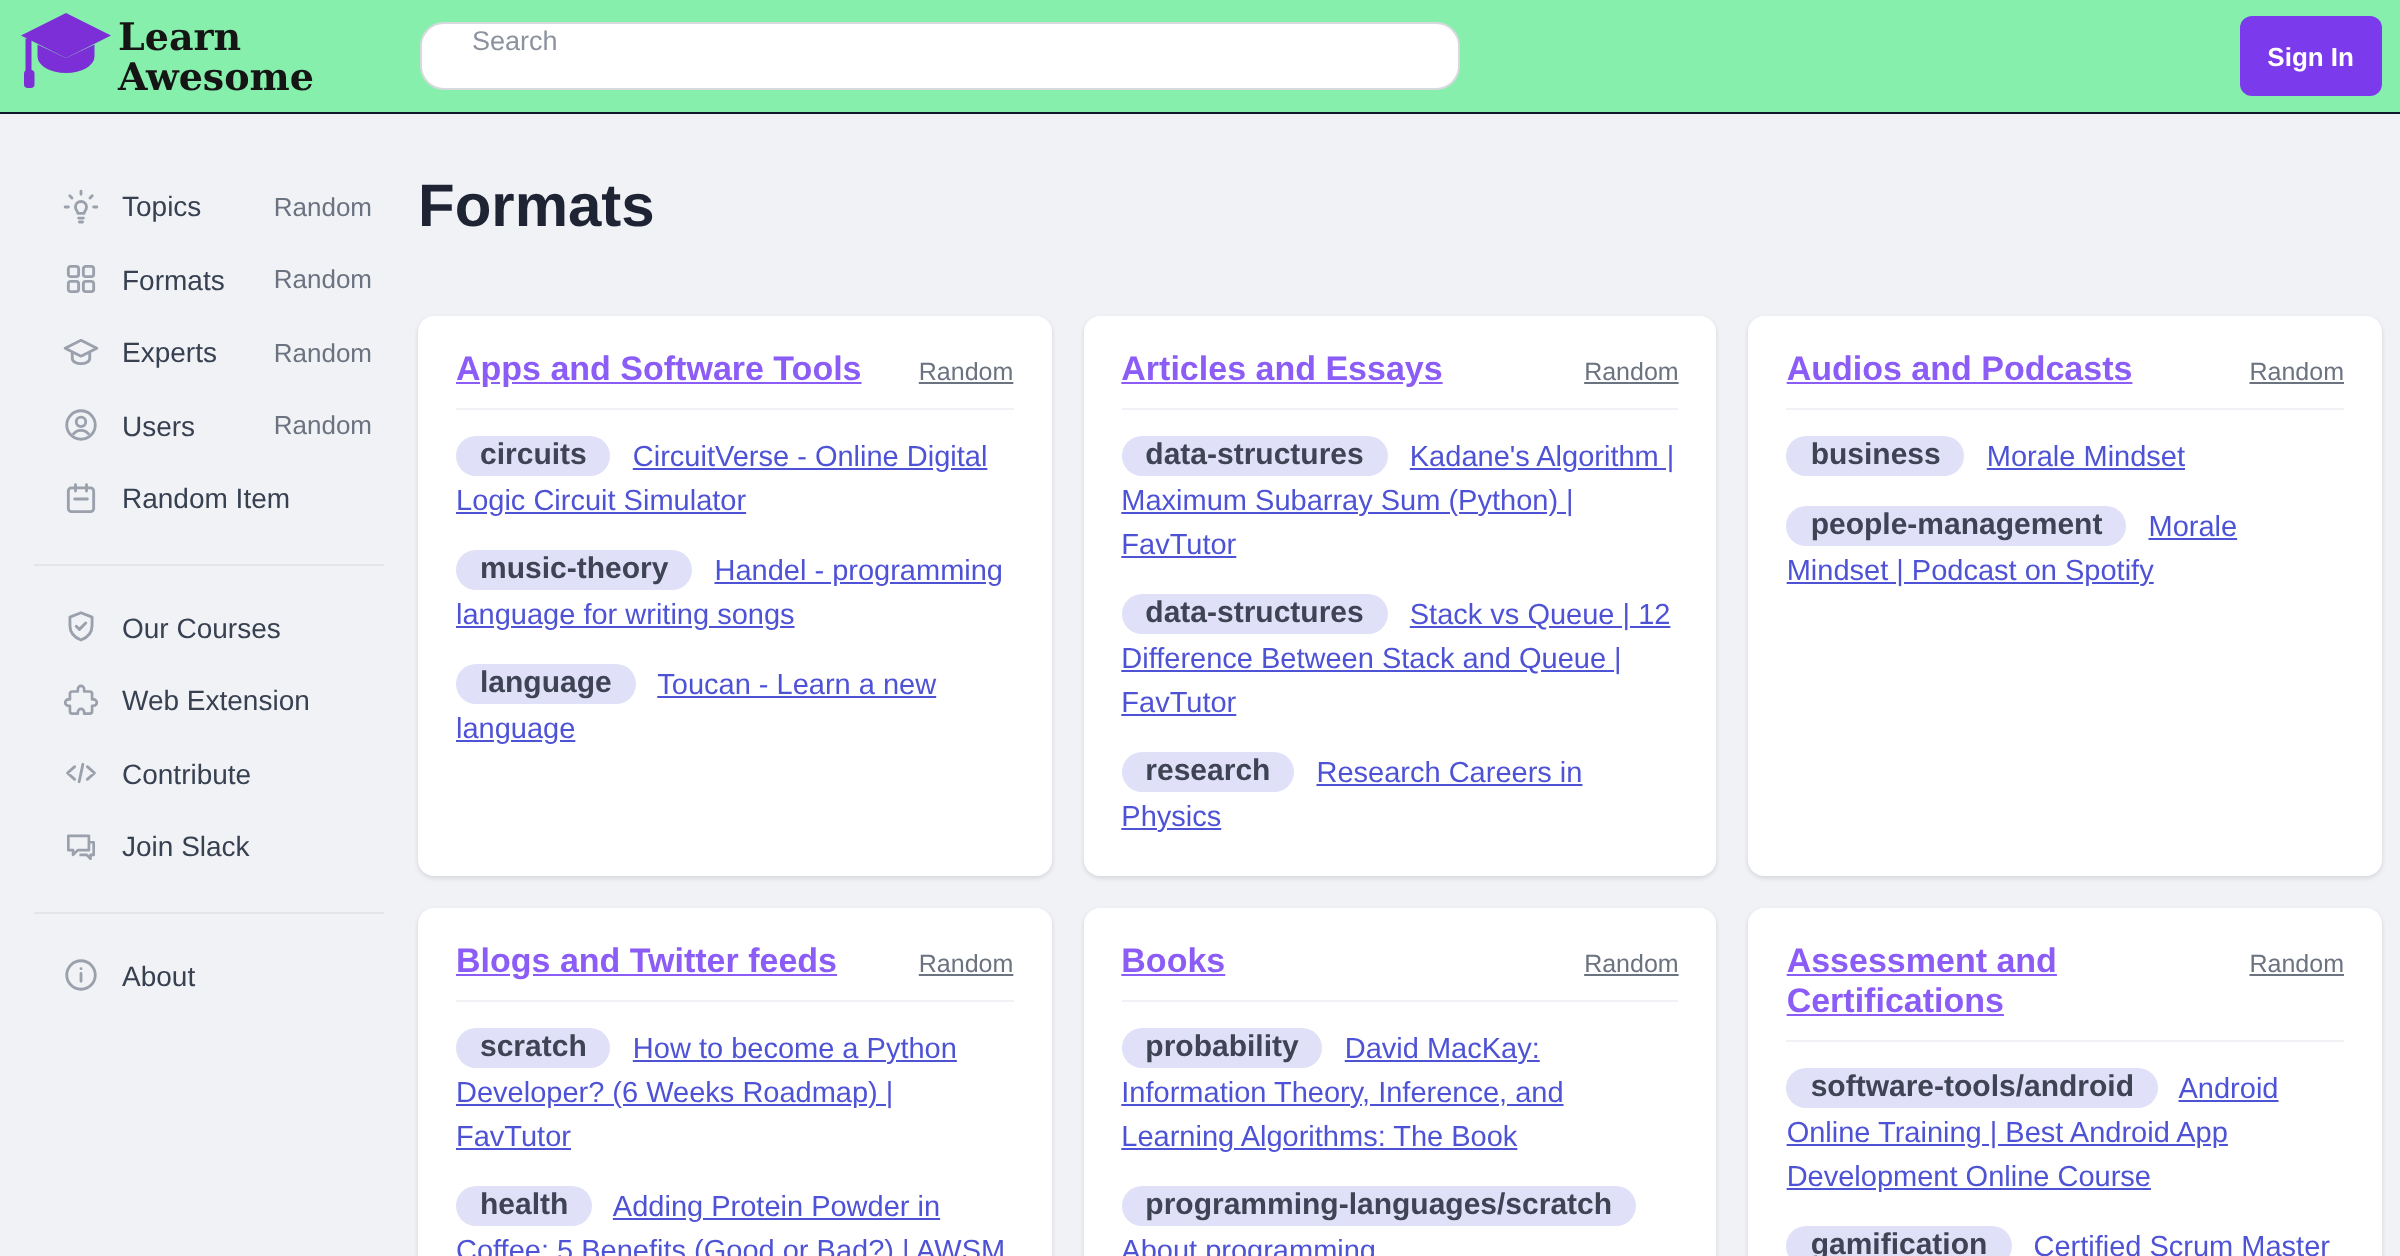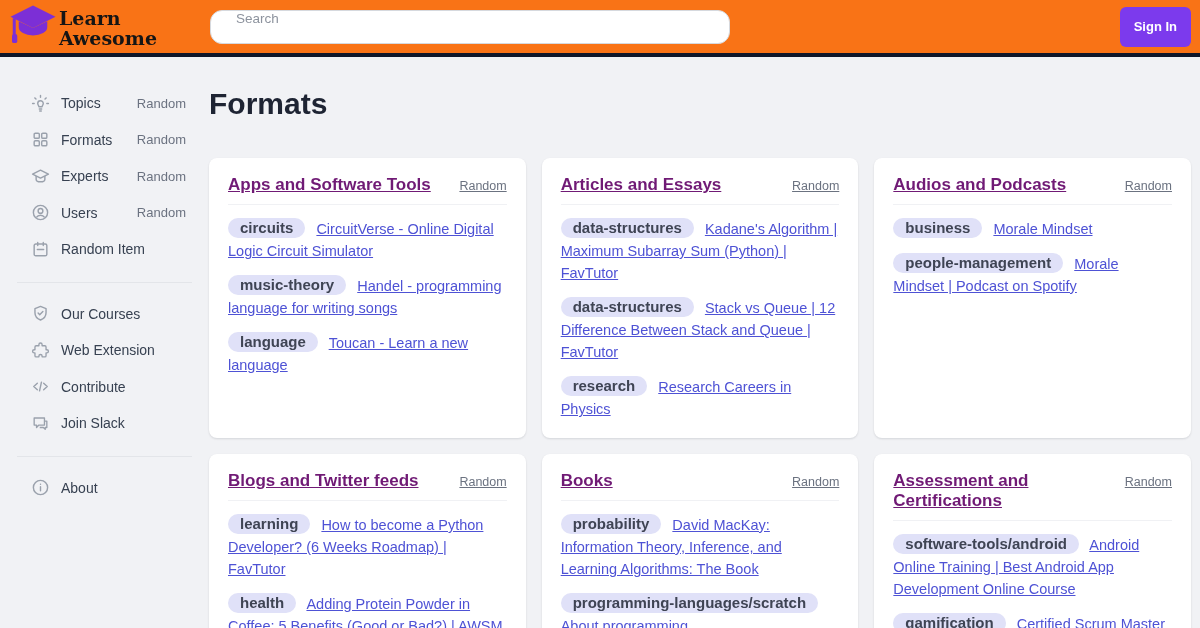--- a/index.html
+++ b/index.html
@@ -7,24 +7,24 @@
   body {
     font-family: "Liberation Sans", sans-serif;
     background: #f1f2f5;
     color: #374151;
   }
   a { text-decoration: underline; cursor: pointer; }
 
   
   .header {
     height: 57px;
-    background: #f97316;
+    background: #86efac;
     display: flex;
     align-items: center;
-    border-bottom: 4px solid #0f172a;
+    border-bottom: 1px solid #0f172a;
   }
   .logo {
     width: 210px;
     display: flex;
     align-items: center;
     padding-left: 9px;
     flex-shrink: 0;
   }
   .logo-text {
     font-family: "DejaVu Serif", serif;
@@ -128,21 +128,21 @@
     box-shadow: 0 1px 2px rgba(16,24,40,.07), 0 1px 3px rgba(16,24,40,.06);
     padding: 17px 19px 18px 19px;
     min-height: 221px;
   }
   .card-head {
     display: flex;
     align-items: baseline;
     justify-content: space-between;
   }
   .card-title {
-    color: #701a75;
+    color: #8b5cf6;
     font-size: 17px;
     font-weight: 600;
   }
   .card-random {
     color: #6b7280;
     font-size: 12.5px;
     flex-shrink: 0;
     margin-left: 8px;
   }
   .card-divider {
@@ -379,21 +379,21 @@
   </section>
 
   <section class="card">
     <div class="card-head">
       <a class="card-title">Blogs and Twitter feeds</a>
       <a class="card-random">Random</a>
     </div>
     <div class="card-divider"></div>
     <div>
   <p class="item">
-    <a class="tag">learning</a>
+    <a class="tag">scratch</a>
     <a class="item-link">How to become a Python Developer? (6 Weeks Roadmap) | FavTutor</a>
   </p>
 
   <p class="item">
     <a class="tag">health</a>
     <a class="item-link">Adding Protein Powder in Coffee: 5 Benefits (Good or Bad?) | AWSM</a>
   </p>
 
 </div>
   </section>

